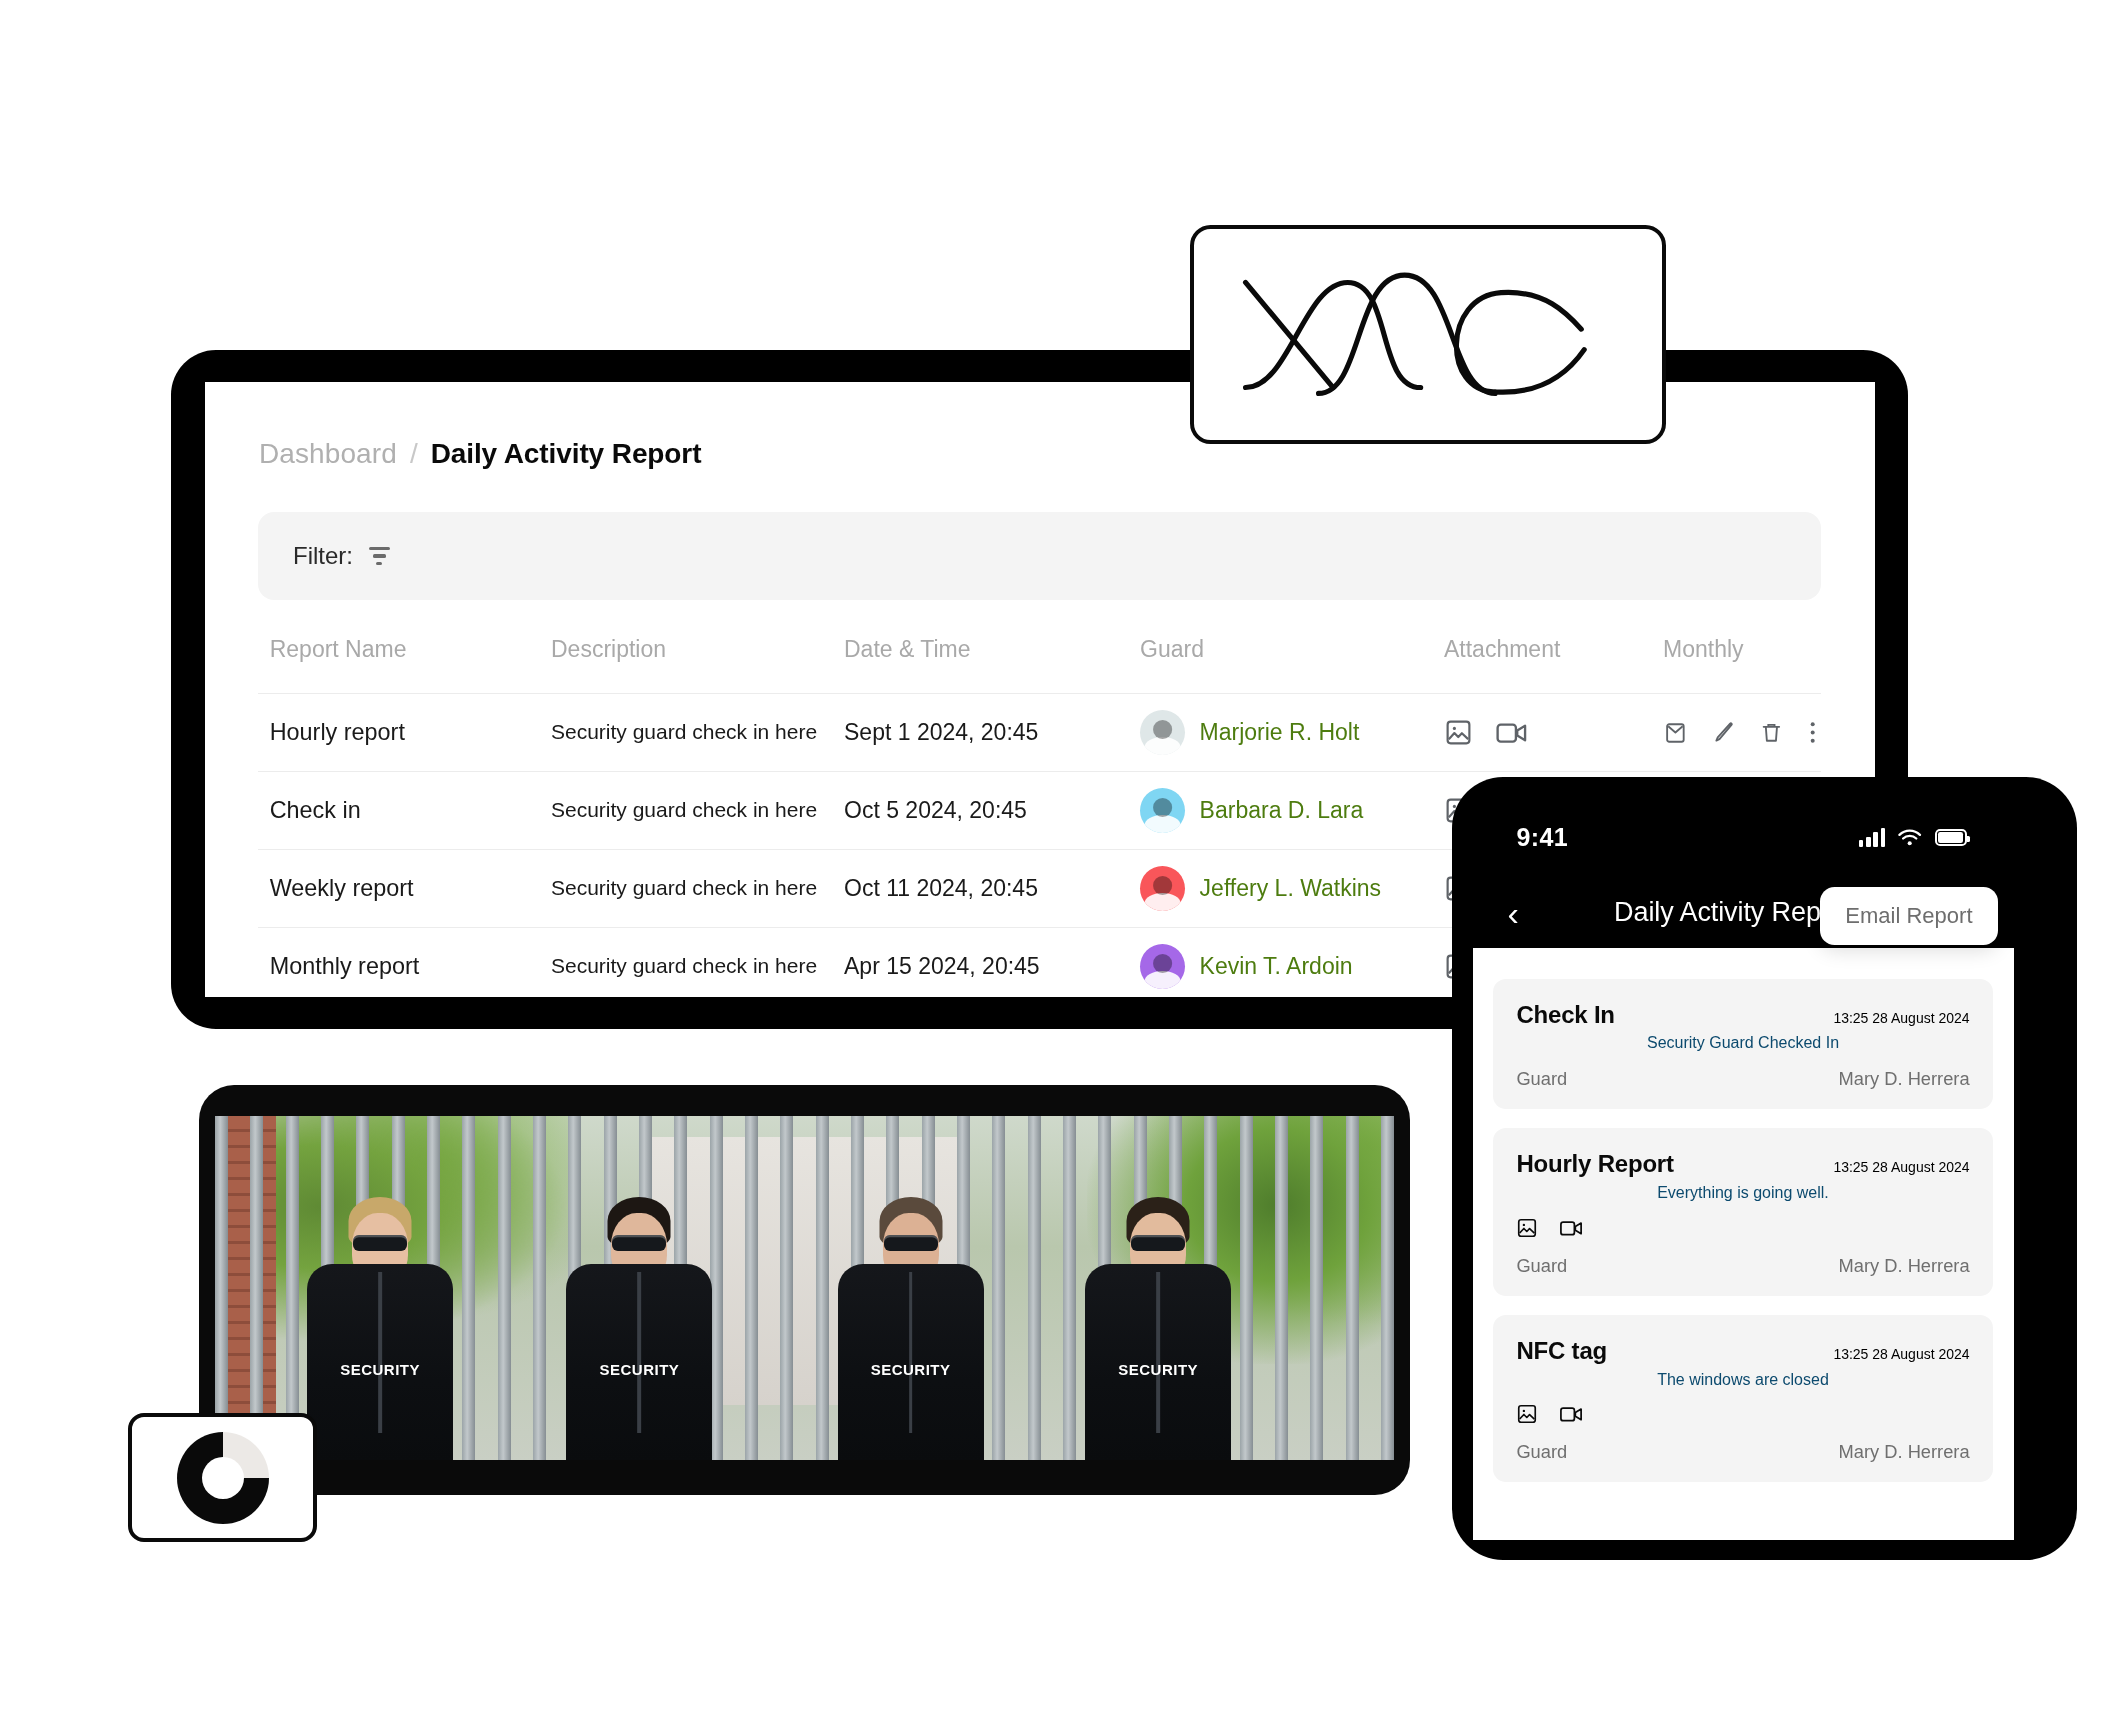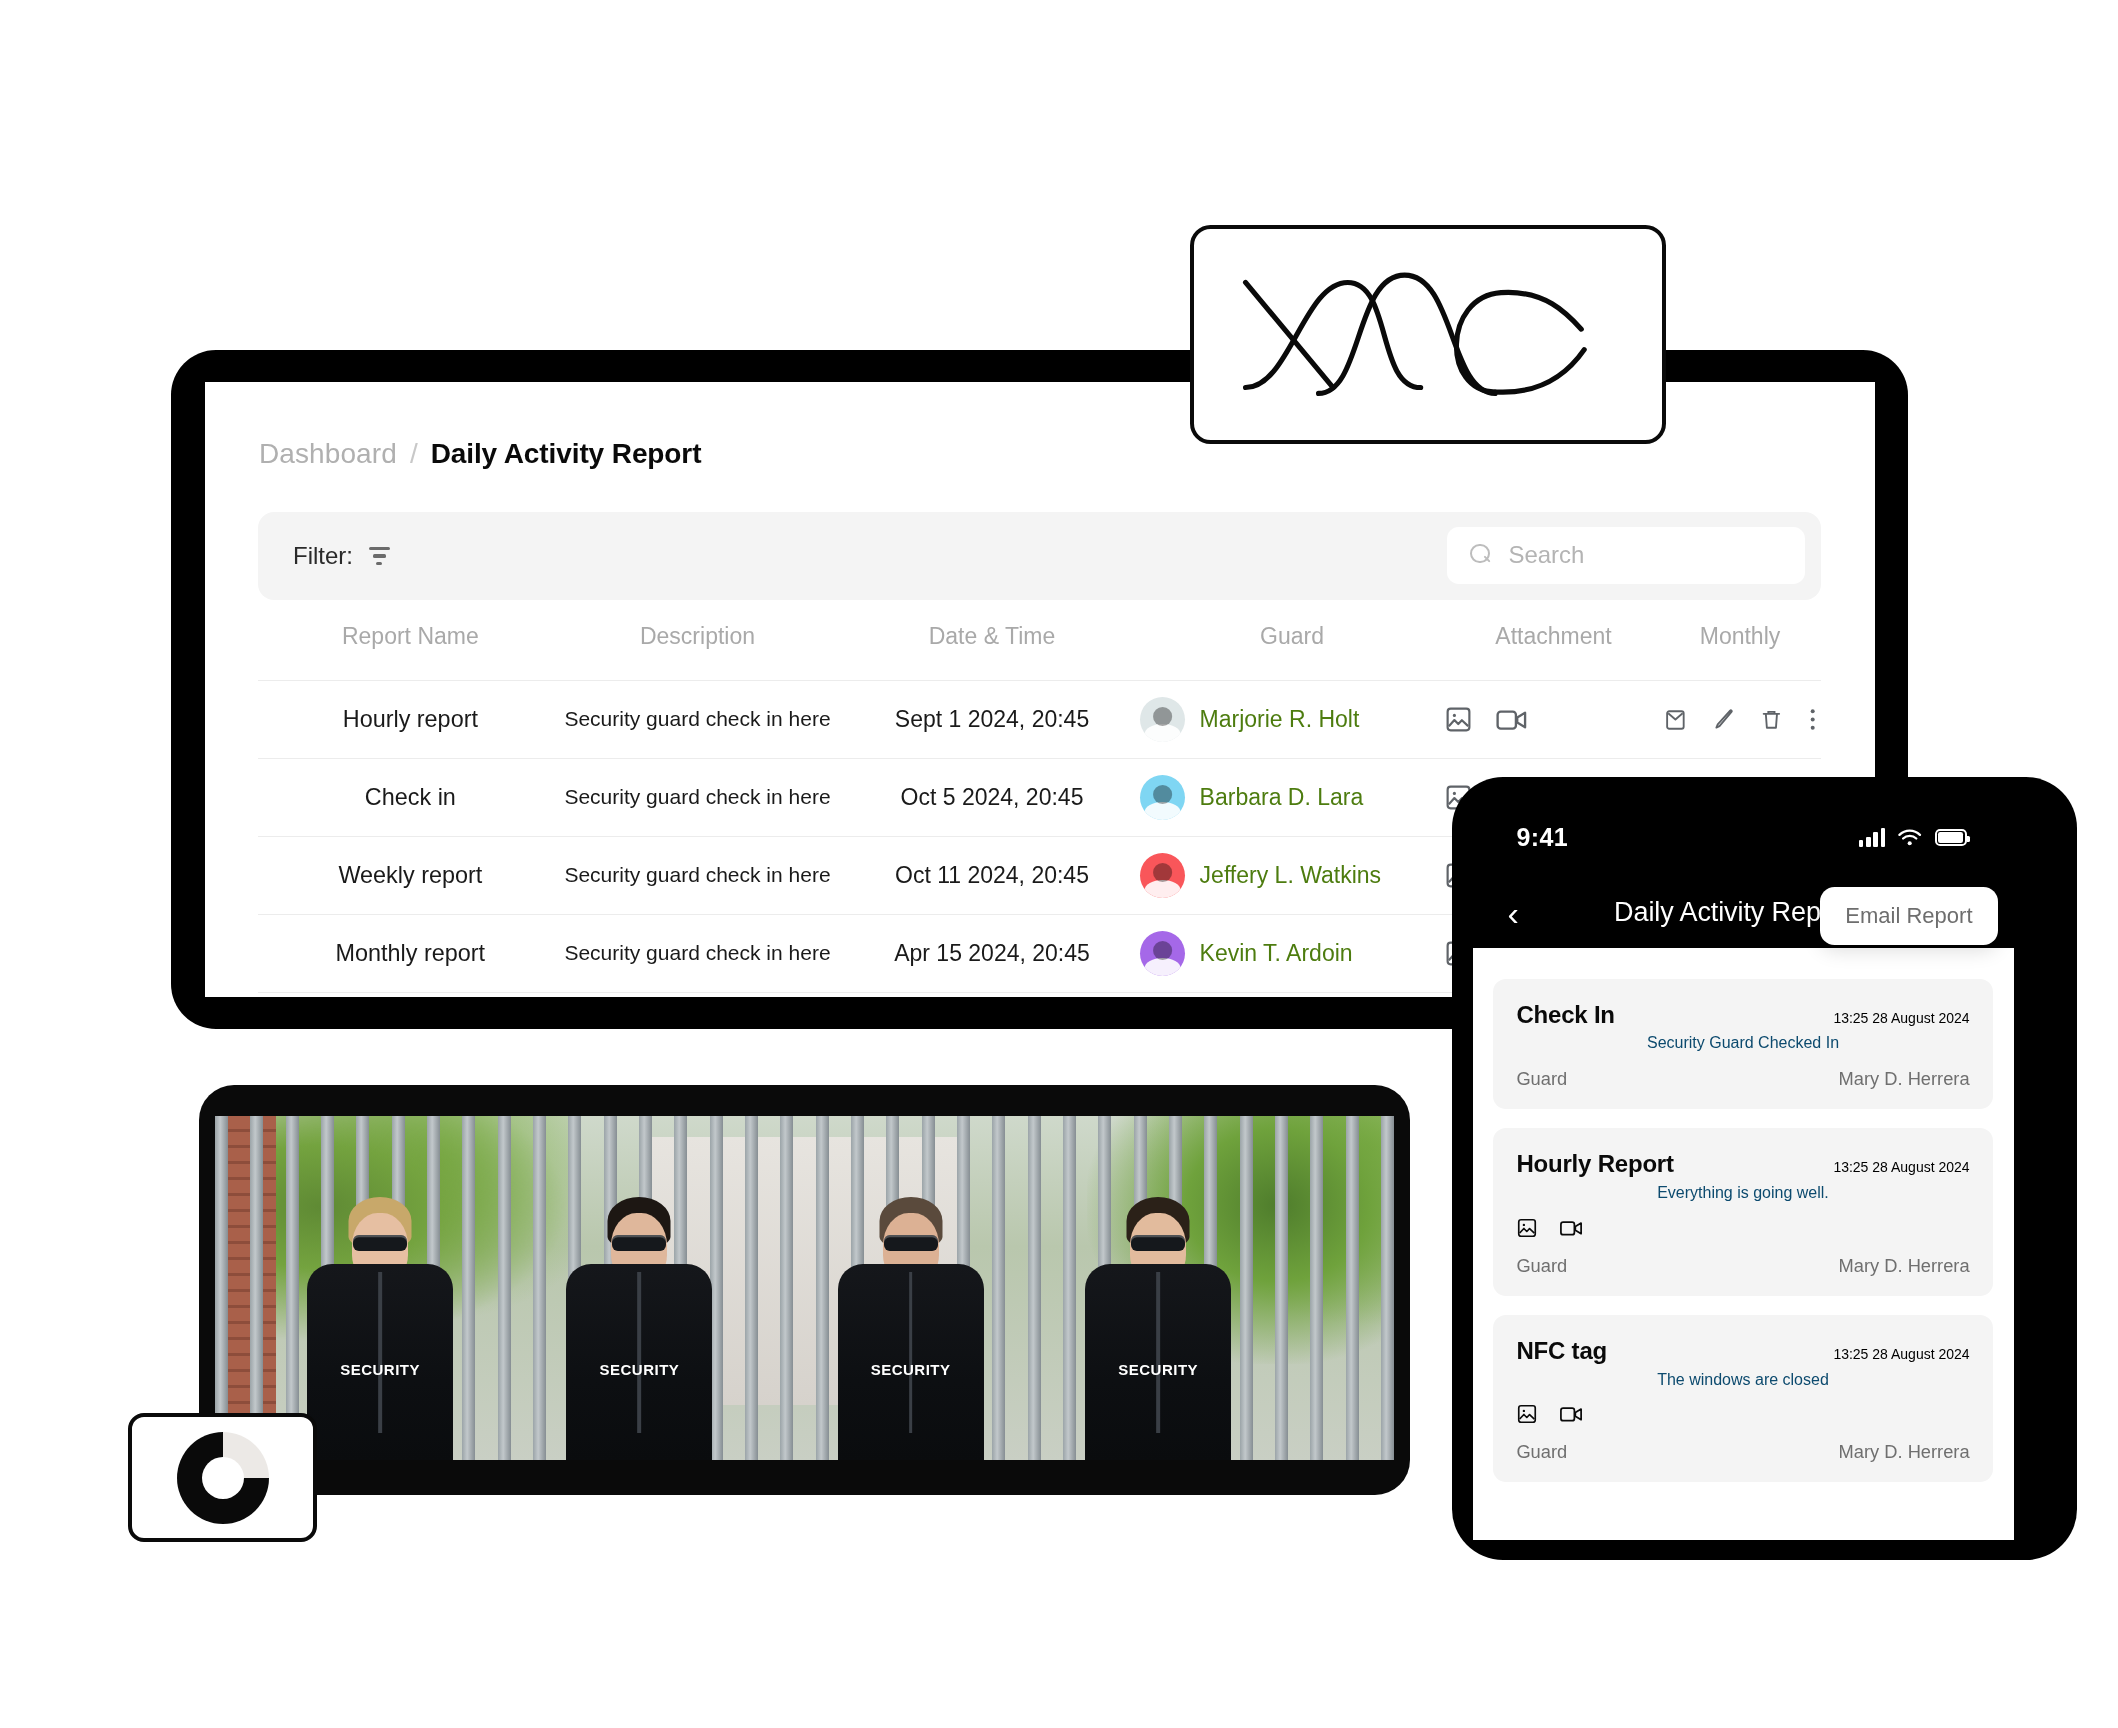--- a/index.html
+++ b/index.html
@@ -73,21 +73,21 @@
     width:15.4px; height:15.4px; border:2.2px solid #bdbdbd; border-radius:50%;
   }
   .s-icon::after {
     content:''; position:absolute; left:13px; top:14px;
     width:8px; height:2.2px; background:#bdbdbd; border-radius:1.5px;
     transform: rotate(45deg);
   }
   .search-ph { font-size: 24px; color: #b4b4b4; }
 
   
-  .tbl { position: absolute; left: 53px; top: 235px; width: 1563px; text-align: center; }
+  .tbl { position: absolute; left: 53px; top: 248px; width: 1563px; }
   .tbl-head { display: flex; height: 63px; align-items: flex-start; padding-top: 5.9px; }
   .tbl-head div { font-size: 23px; color: #a9a9a9; }
   .tbl-rowline { height: 0.7px; background: #ececec; }
   .tbl-row { display: flex; align-items: center; height: 78px; border-bottom: 0.7px solid #ececec; }
   .c1 { width: 293px; padding-left: 11.7px; }
   .c2 { width: 293px; }
   .c3 { width: 296px; }
   .c4 { width: 304px; }
   .c5 { width: 219px; }
   .c6 { width: 154px; }
@@ -272,24 +272,20 @@
       </div>
 
       <div class="filterbar">
         <span class="filter-label">Filter:</span>
         <span class="filter-icon">
             <i></i>
             <i></i>
             <i></i>
           </span>
 
-        <div class="searchbox">
-          <span class="s-icon"></span>
-          <span class="search-ph">Search</span>
-        </div>
       </div>
 
       <div class="tbl">
         <div class="tbl-head">
           <div class="c1">Report Name</div>
           <div class="c2">Description</div>
           <div class="c3">Date &amp; Time</div>
           <div class="c4">Guard</div>
           <div class="c5">Attachment</div>
           <div class="c6">Monthly</div>

